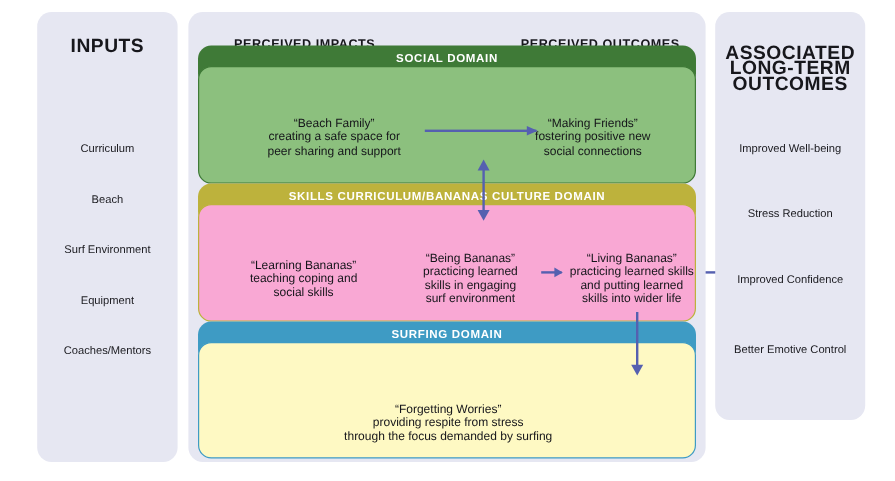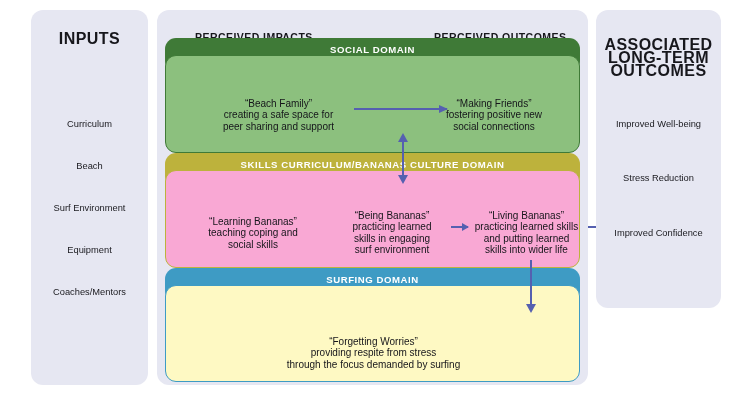--- a/index.html
+++ b/index.html
@@ -23,21 +23,21 @@
 
   
   .panel {
     position: absolute;
     background: #e6e7f2;
     border-radius: 12px;
     box-sizing: border-box;
   }
   #panel-inputs   { left: 31px;  top: 10px; width: 117px; height: 375px; }
   #panel-middle   { left: 157px; top: 10px; width: 431px; height: 375px; }
-  #panel-outcomes { left: 596px; top: 10px; width: 125px; height: 298px; }
+  #panel-outcomes { left: 596px; top: 10px; width: 125px; height: 340px; }
 
   .col-title {
     position: absolute;
     left: 0;
     width: 100%;
     text-align: center;
     font-size: 16px;
     font-weight: bold;
     letter-spacing: 0.45px;
     color: #17171c;
@@ -287,15 +287,16 @@
   </div>
 
   <div class="panel" id="panel-outcomes">
     <div class="col-title" id="title-outcomes">
       <div>ASSOCIATED</div>
       <div>LONG-TERM OUTCOMES</div>
     </div>
     <div class="col-item" style="top:108px">Improved Well-being</div>
     <div class="col-item" style="top:162px">Stress Reduction</div>
     <div class="col-item" style="top:217px">Improved Confidence</div>
+    <div class="col-item" style="top:275px">Better Emotive Control</div>
   </div>
 
 </div>
 
 </body></html>

